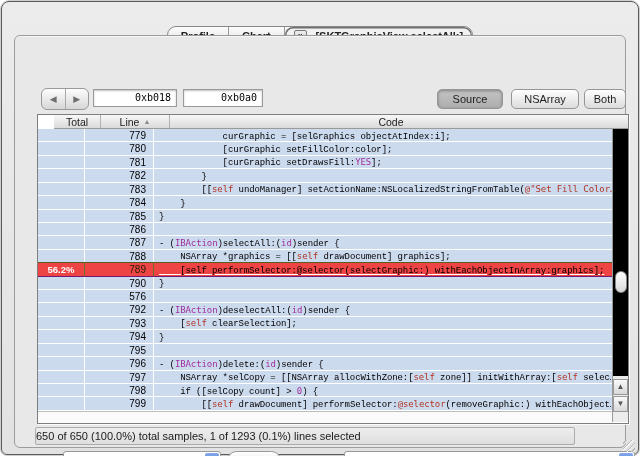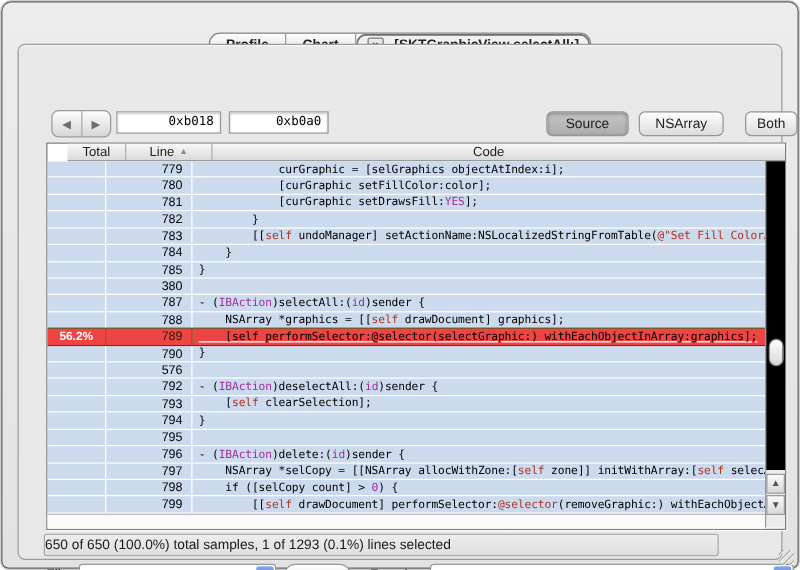--- a/index.html
+++ b/index.html
@@ -32,41 +32,41 @@
   .navhalf{flex:1;display:flex;align-items:center;justify-content:center;font-size:9px;color:#6e6e6e;}
   .navhalf+.navhalf{border-left:1px solid #aaa;}
   .addrfield{position:absolute;top:53px;height:18px;background:#fff;border:1px solid #9a9a9a;
     box-shadow:inset 0 1px 2px rgba(0,0,0,.25);font-family:"DejaVu Sans Mono",monospace;font-size:10px;
     color:#000;text-align:right;padding:2px 5px 0 0;box-sizing:border-box;}
   #addr1{left:78px;width:84px;} #addr2{left:168px;width:80px;}
   .viewbtn{position:absolute;top:53px;height:20px;border:1px solid #969696;border-radius:5px;
     background:linear-gradient(#fefefe,#dcdcdc);font-size:11px;color:#1e1e1e;display:flex;
     align-items:center;justify-content:center;box-sizing:border-box;}
   .viewbtn.pressed{background:linear-gradient(#c4c4c4,#adadad);box-shadow:inset 0 1px 3px rgba(0,0,0,.35);}
-  #btn-source{left:422px;width:66px;} #btn-assembly{left:496px;width:68px;} #btn-both{left:581px;width:42px;}
+  #btn-source{left:422px;width:66px;} #btn-assembly{left:496px;width:68px;} #btn-both{left:569px;width:42px;}
   
   .tablewrap{position:absolute;left:22px;top:78px;width:590px;height:308px;border:1px solid #7e7e7e;
     background:#fff;box-sizing:content-box;box-shadow:1px 1px 0 #fafafa;}
   .thead{position:absolute;left:16px;top:0;right:0;height:13px;background:linear-gradient(#f8f8f8,#dadada);
     border-bottom:1px solid #9a9a9a;display:flex;font-size:10.5px;color:#222;}
   .th{display:flex;align-items:center;justify-content:center;box-sizing:border-box;}
   .th-total{width:47px;border-right:1px solid #b0b0b0;}
   .th-line{width:69px;border-right:1px solid #b0b0b0;gap:4px;}
   .th-code{flex:1;}
   .th-scroll{width:16px;}
   .sortarrow{font-size:7px;color:#8a8a8a;}
   .rows{position:absolute;left:0;top:14px;width:574px;height:282px;overflow:hidden;}
   .trow{height:13.4286px;box-sizing:border-box;border-bottom:1px solid #fff;background:#ccdaee;display:flex;}
   .c-total{width:47px;border-right:1px solid #fff;box-sizing:border-box;font-size:9.5px;font-weight:bold;
     color:#fff;display:flex;align-items:center;justify-content:center;}
   .c-line{width:69px;border-right:1px solid #fff;box-sizing:border-box;font-size:10px;color:#000;
     text-align:right;padding:1px 7px 0 0;}
   .c-code{flex:1;overflow:hidden;white-space:pre;font-family:"DejaVu Sans Mono",monospace;font-size:9px;
     letter-spacing:-0.1px;padding:1.5px 0 0 5px;color:#000;}
-  .c-p{color:#000;} .c-r{color:#b03524;} .c-m{color:#a0309f;}
+  .c-p{color:#000;font-family:Liberation Mono, monospace;} .c-r{color:#b03524;} .c-m{color:#a0309f;}
   .trow.hl{background:#ef4444;border-bottom:1px solid #701a75;box-shadow:0 -1px 0 #5c5c20;}
   .trow.hl .c-code{color:#fff;text-decoration:underline;}
   .trow.hl .c-line{color:#1f1f08;}
   .trow.hl .c-total,.trow.hl .c-line{border-right-color:#6d6d2c;}
   
   .vscroll{position:absolute;right:0;top:14px;width:16px;height:293px;background:#ececec;border-left:1px solid #9a9a9a;box-sizing:border-box;}
   .vtrack{position:absolute;left:0;top:0;width:15px;height:247px;background:#000;}
   .vthumb{position:absolute;left:1.5px;top:142px;width:12px;height:22px;border-radius:6px;
     background:linear-gradient(#ffffff,#d8d8d8);border:1px solid #888;box-sizing:border-box;}
   .sbtn{position:absolute;left:0;width:15px;height:16px;background:linear-gradient(#fafafa,#d8d8d8);
@@ -173,21 +173,21 @@
             <div class="c-line">784</div>
             <div class="c-code"><span class="c-p">    }</span></div>
           </div>
           <div class="trow">
             <div class="c-total"></div>
             <div class="c-line">785</div>
             <div class="c-code"><span class="c-p">}</span></div>
           </div>
           <div class="trow">
             <div class="c-total"></div>
-            <div class="c-line">380</div>
+            <div class="c-line">786</div>
             <div class="c-code"></div>
           </div>
           <div class="trow">
             <div class="c-total"></div>
             <div class="c-line">787</div>
             <div class="c-code"><span class="c-p">- (</span><span class="c-m">IBAction</span><span class="c-p">)selectAll:(</span><span class="c-m">id</span><span class="c-p">)sender {</span></div>
           </div>
           <div class="trow">
             <div class="c-total"></div>
             <div class="c-line">788</div>

